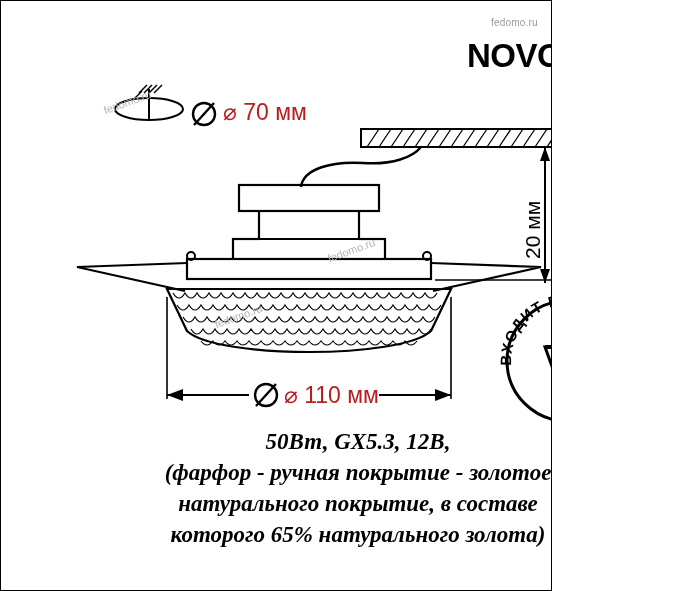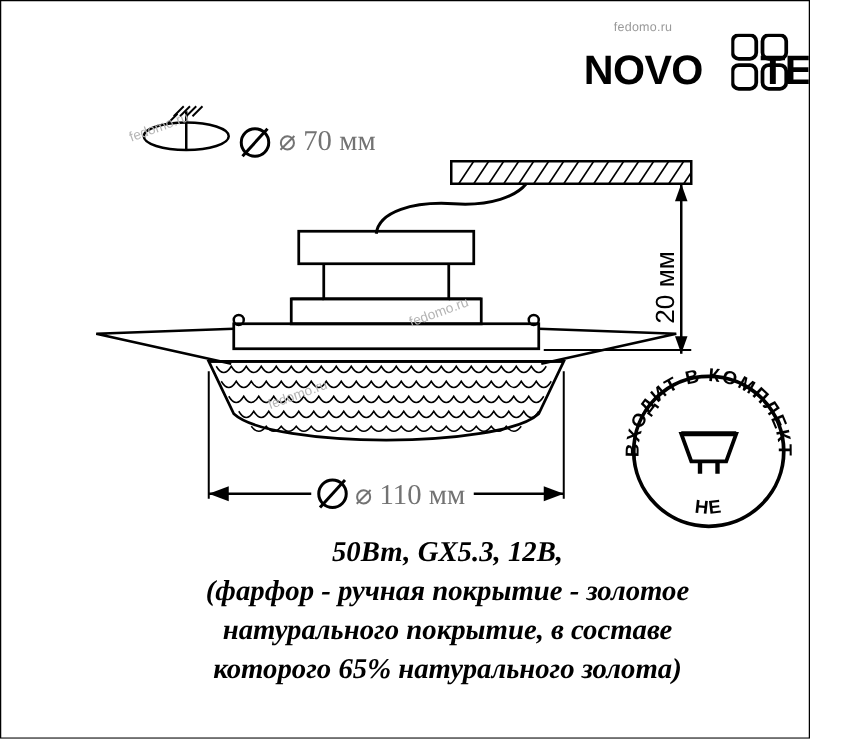--- a/index.html
+++ b/index.html
@@ -2,21 +2,21 @@
 <html><head>
 <meta charset="utf-8">
 <style>
   html, body {
     margin: 0;
     padding: 0;
     background: #ffffff;
   }
   #page {
     position: relative;
-    width: 648px;
+    width: 552px;
     height: 591px;
     background: #ffffff;
     border: 1px solid #000000;
     box-sizing: border-box;
     overflow: hidden;
     font-family: "Liberation Sans", sans-serif;
   }
 
   
   #logo {
@@ -49,23 +49,23 @@
     position: absolute;
     left: 118px;
     top: 8px;
     width: 46px;
     height: 46px;
   }
 
   
   .dim-text {
     position: absolute;
-    font-family: Liberation Serif, serif;
+    font-family: Liberation Sans, sans-serif;
     font-size: 21px;
-    color: #737373;
+    color: #b91c1c;
     white-space: nowrap;
   }
   .vertical-text {
     position: absolute;
     font-family: "Liberation Sans", sans-serif;
     font-size: 20px;
     color: #000000;
     white-space: nowrap;
     transform: rotate(-90deg);
     transform-origin: left top;

